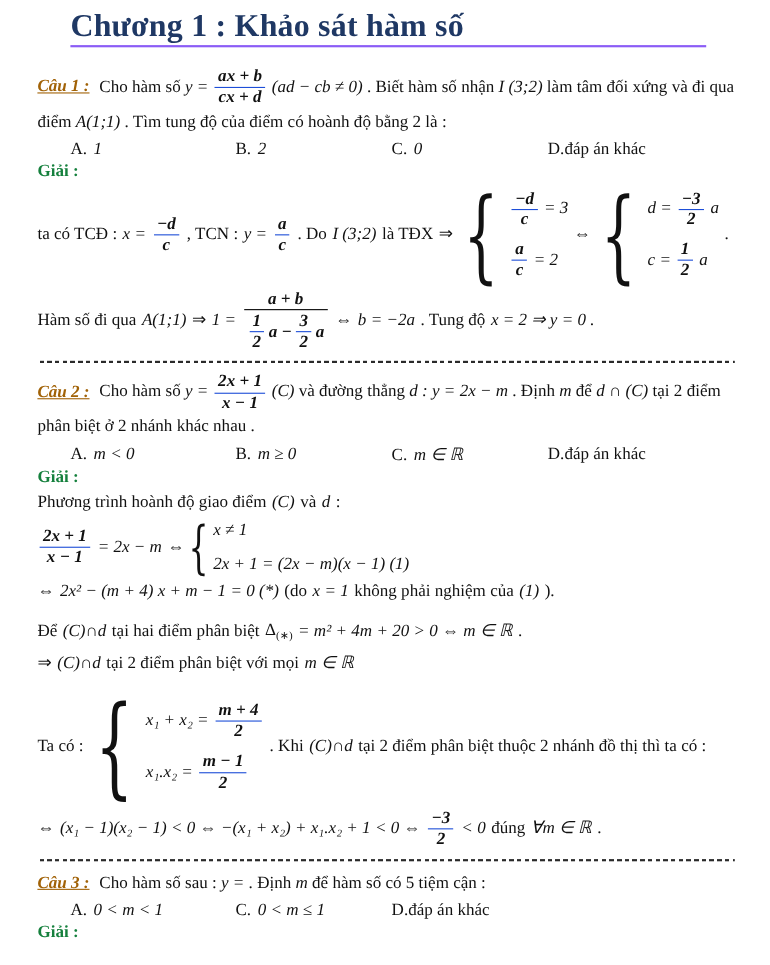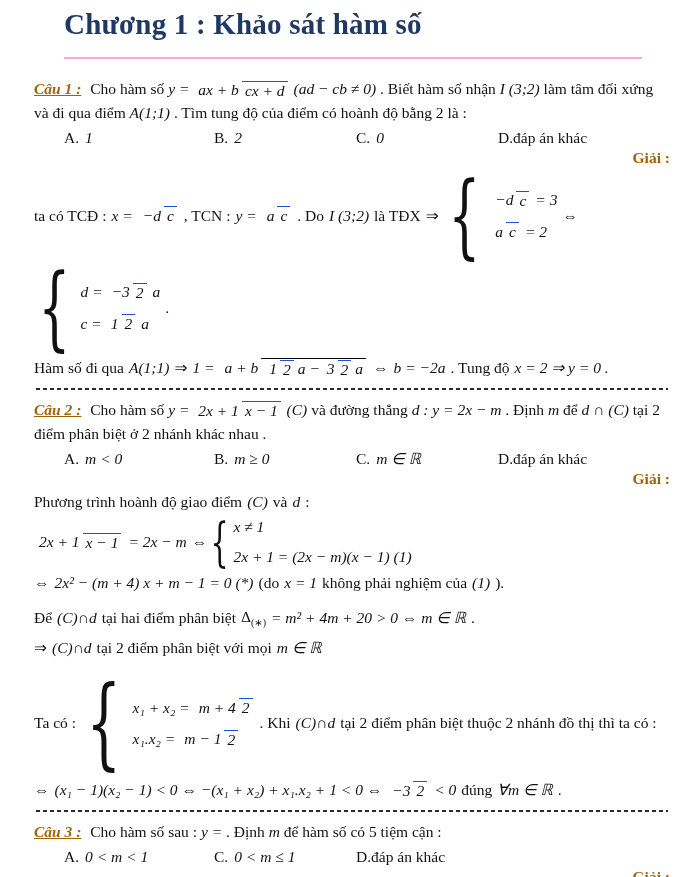--- a/index.html
+++ b/index.html
@@ -5,41 +5,41 @@
   html,body{margin:0;padding:0;background:#ffffff;}
   body{
     width:700px;height:877px;overflow:hidden;box-sizing:border-box;
     font-family:"Liberation Serif",serif;font-size:15.5px;color:#111;
   }
   .page{padding:6px 30px 0 34px;}
 
   
   .title{
     font-size:29px;font-weight:600;color:#1f3864;
-    margin:2px 28px 18px 30px;padding-bottom:16px;
-    border-bottom:2px solid #f9a8d4;letter-spacing:.2px;
+    margin:2px 28px 18px 30px;padding-bottom:0;
+    border-bottom:2px solid #8b5cf6;letter-spacing:.2px;
   }
 
   
   .para{line-height:1.55;text-align:left;margin:4px 0;}
   .mi{font-style:italic;}
   .qlabel{color:#a16207;font-weight:bold;font-style:italic;text-decoration:underline;margin-right:5px;}
-  .giai{text-align:right;color:#a16207;font-weight:bold;margin:1px 0 2px 0;}
+  .giai{text-align:left;color:#15803d;font-weight:bold;margin:1px 0 2px 0;}
 
   
   .opts{display:grid;grid-template-columns:150px 142px 142px auto;margin:2px 0 2px 30px;}
   .opt{white-space:nowrap;}
   .opt .mi{margin-left:6px;}
 
   
   .mline{display:flex;align-items:center;flex-wrap:wrap;column-gap:5px;margin:6px 0;line-height:1.45;}
   .mline.tight{margin:3px 0;}
 
   
-  .frac{display:inline-flex;flex-direction:row;align-items:center;vertical-align:middle;margin:0 2px;line-height:1.18;}
+  .frac{display:inline-flex;flex-direction:column;vertical-align:middle;margin:0 2px;line-height:1.18;font-weight:bold;}
   .frac .num,.frac .den{display:block;padding:0 3px;text-align:center;white-space:nowrap;}
   .frac .den{border-top:1px solid #1d4ed8;}
   .denrow{display:inline-flex;align-items:center;gap:2px;border-top:1px solid #000;padding:1px 3px 0 3px;}
 
   
   .cases{display:inline-flex;align-items:center;}
   .brace{display:inline-block;font-family:"DejaVu Serif",serif;font-weight:400;transform:scaleX(.55);margin:0 -7px 0 -9px;line-height:1;}
   .br-sm{font-size:52px;}
   .br-md{font-size:92px;}
   .br-lg{font-size:100px;}

